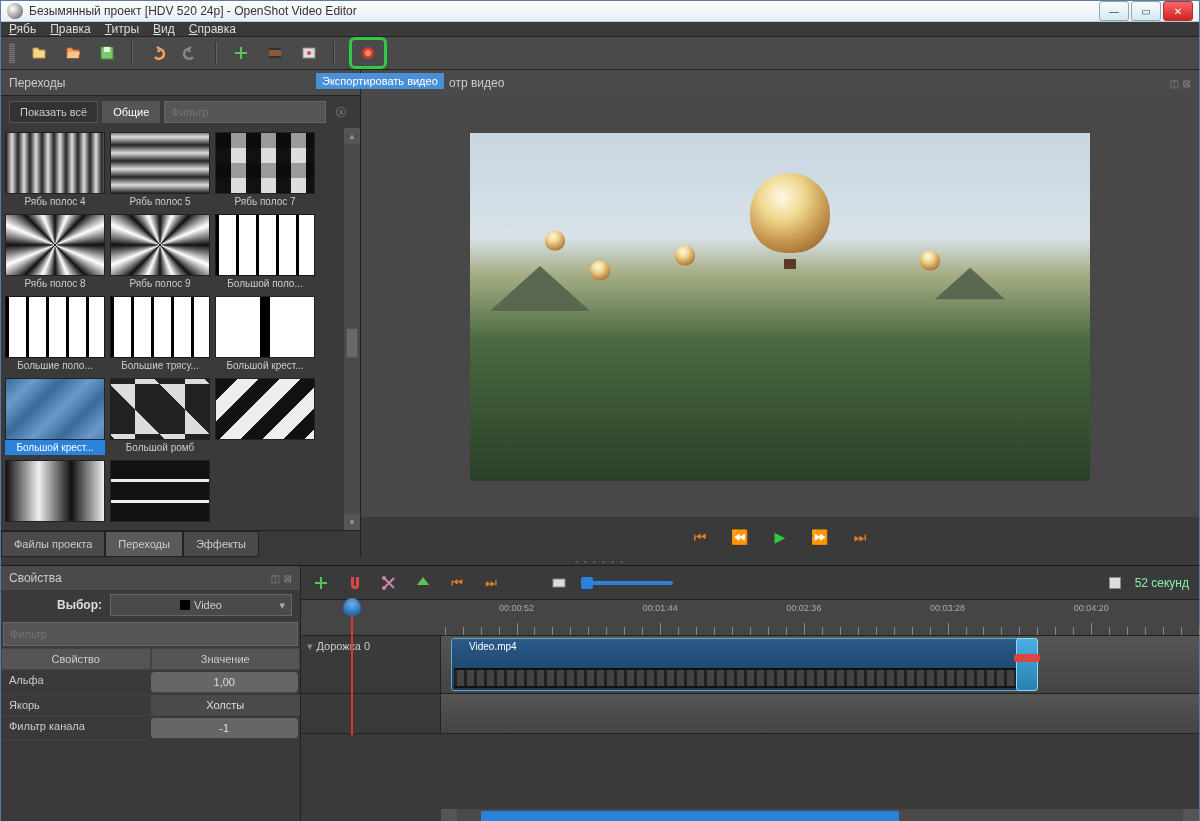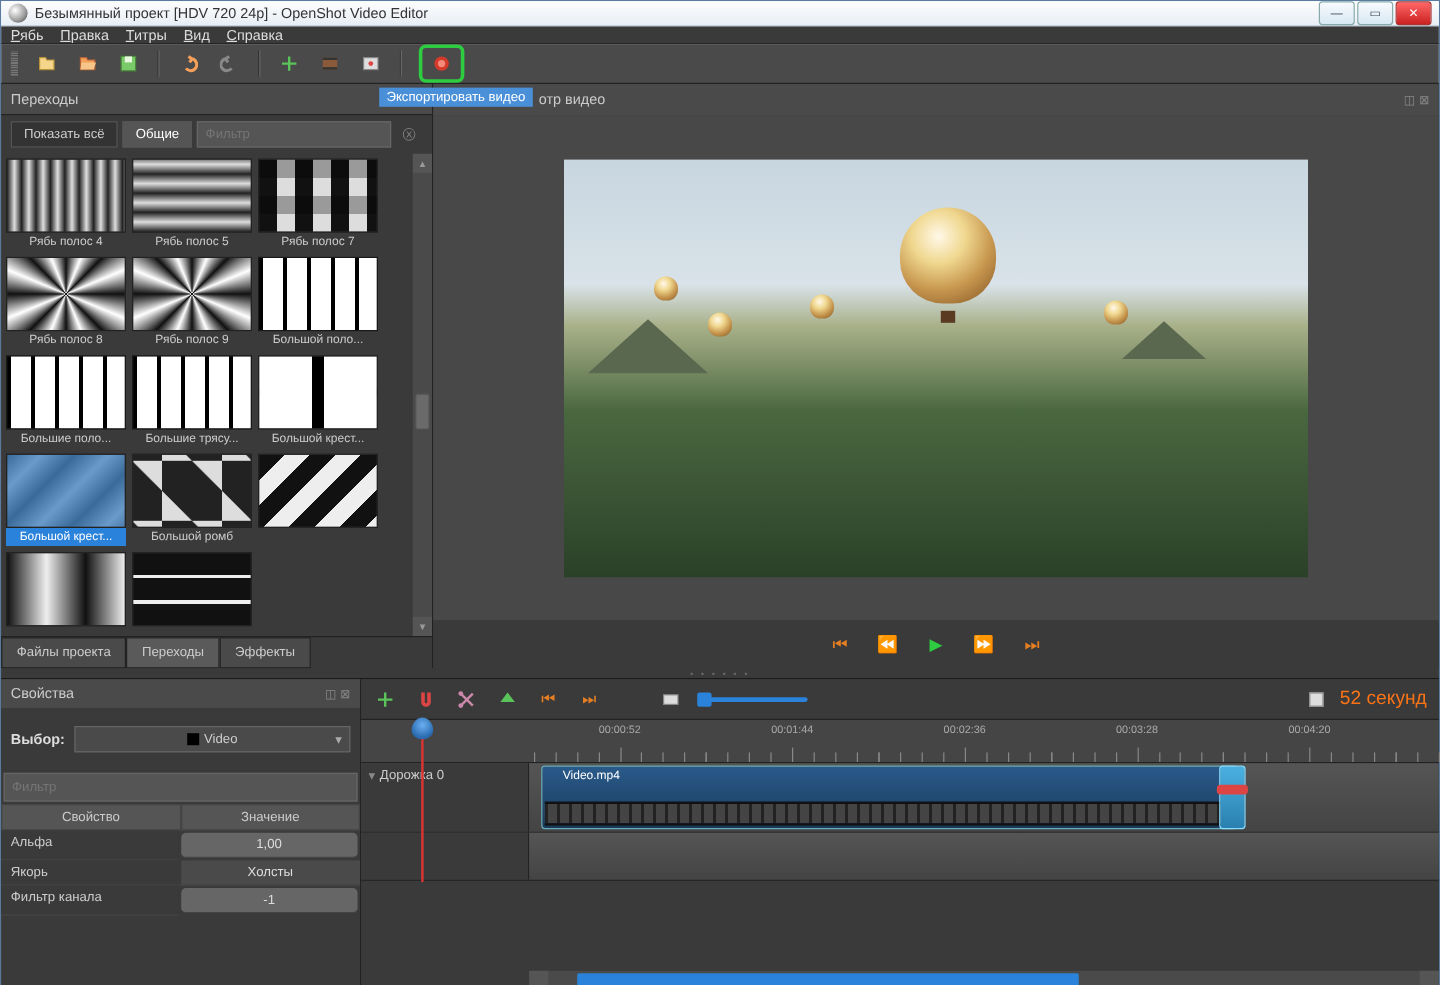--- a/index.html
+++ b/index.html
@@ -71,40 +71,40 @@
 .pyramid { position:absolute; width:0; height:0; border-left:50px solid transparent; border-right:50px solid transparent; border-bottom:45px solid #5a6850; }
 
 .playback { height: 40px; display: flex; align-items: center; justify-content: center; gap: 22px; background: #3a3a3a; }
 .pb-btn { color: #e67e22; font-size: 14px; width:18px; text-align:center; }
 .pb-btn.play { color: #2ecc40; }
 
 
 .lower { height: 260px; display: flex; background: #3a3a3a; border-top: 1px solid #1a1a1a; }
 .props-col { width: 300px; display: flex; flex-direction: column; border-right: 1px solid #222; }
 .props-hdr { height: 24px; background: #4a4a4a; display:flex; align-items:center; padding:0 8px; color:#ccc; font-size:12px; justify-content:space-between; }
-.props-row { display:flex; align-items:center; padding:15px 8px; gap:8px; background:#3a3a3a; }
+.props-row { display:flex; align-items:center; padding:4px 8px; gap:8px; background:#3a3a3a;margin-left:48px; }
 .props-row label { color:#ddd; font-size:12px; font-weight:bold; }
 .props-select { flex:1; height:22px; background:#4a4a4a; border:1px solid #666; color:#ccc; font-size:11px; padding:0 6px; display:flex; align-items:center; justify-content:center; position:relative; }
 .props-select::after { content:"▾"; position:absolute; right:6px; color:#aaa; }
 .prop-filter { height:24px; background:#555; border:1px solid #666; color:#999; font-size:11px; padding:0 6px; margin:2px; }
 .prop-table-hdr { display:flex; }
 .prop-table-hdr > div { flex:1; background:#555; color:#ccc; font-size:11px; padding:4px 8px; text-align:center; border:1px solid #444; }
 .prop-row { display:flex; }
 .prop-row > div { flex:1; font-size:11px; padding:4px 8px; border-bottom:1px solid #444; }
 .prop-row .k { color:#ccc; background:#3a3a3a; }
 .prop-row .v { color:#ddd; background:#4a4a4a; text-align:center; }
 .prop-row .v.pill { background:#666; border-radius:4px; margin:2px; }
 
 
 .timeline-col { flex:1; display:flex; flex-direction:column; background:#3a3a3a; }
 .tl-toolbar { height:34px; display:flex; align-items:center; padding:0 10px; gap:14px; border-bottom:1px solid #222; }
 .tl-toolbar .spacer { flex:1; }
 .zoom-slider { width:90px; height:4px; background:#2a82da; position:relative; border-radius:2px; }
 .zoom-slider::before { content:""; position:absolute; left:-2px; top:-4px; width:12px; height:12px; background:#2a82da; border-radius:2px; }
-.tl-time-lbl { color:#f97316; font-size:16px; }
+.tl-time-lbl { color:#86efac; font-size:12px; }
 .tl-check { width:12px; height:12px; background:#ddd; border:1px solid #888; }
 
 .tl-ruler { height:36px; display:flex; background:#3a3a3a; border-bottom:1px solid #222; }
 .tl-ruler .tc { width:140px; color:#ccc; font-size:16px; display:flex; align-items:center; justify-content:center; background:#454545; border-right:1px solid #222; }
 .tl-ruler .ticks { flex:1; position:relative; background:#454545; }
 .tick { position:absolute; bottom:0; width:1px; height:8px; background:#888; }
 .tick.major { height:12px; }
 .tick-lbl { position:absolute; top:3px; font-size:9px; color:#aaa; transform:translateX(-50%); }
 .playhead { position:absolute; top:0; bottom:-100px; width:2px; background:#d33; z-index:5; }
 .playhead::before { content:""; position:absolute; top:-2px; left:-8px; width:18px; height:18px; background:radial-gradient(circle at 50% 35%, #6ab0f0, #2a6ab0 70%); border-radius:50% 50% 50% 50% / 60% 60% 40% 40%; }
@@ -140,21 +140,21 @@
 .pat-ripple-s { background: repeating-linear-gradient(90deg,#222 0,#ddd 6px,#222 12px); }
 
 .ico-svg { width:16px; height:16px; }
 </style>
 </head>
 <body>
 
 <div class="win-frame">
   <div class="titlebar">
     <div class="app-icon"></div>
-    <div class="title">Безымянный проект [HDV 720 24p] - OpenShot Video Editor</div>
+    <div class="title">Безымянный проект [HDV 520 24p] - OpenShot Video Editor</div>
     <div class="win-btns">
       <div class="win-btn">—</div>
       <div class="win-btn">▭</div>
       <div class="win-btn close">✕</div>
     </div>
   </div>
 
   <div class="menubar">
     <span class="mi">Рябь</span>
     <span class="mi">Правка</span>

